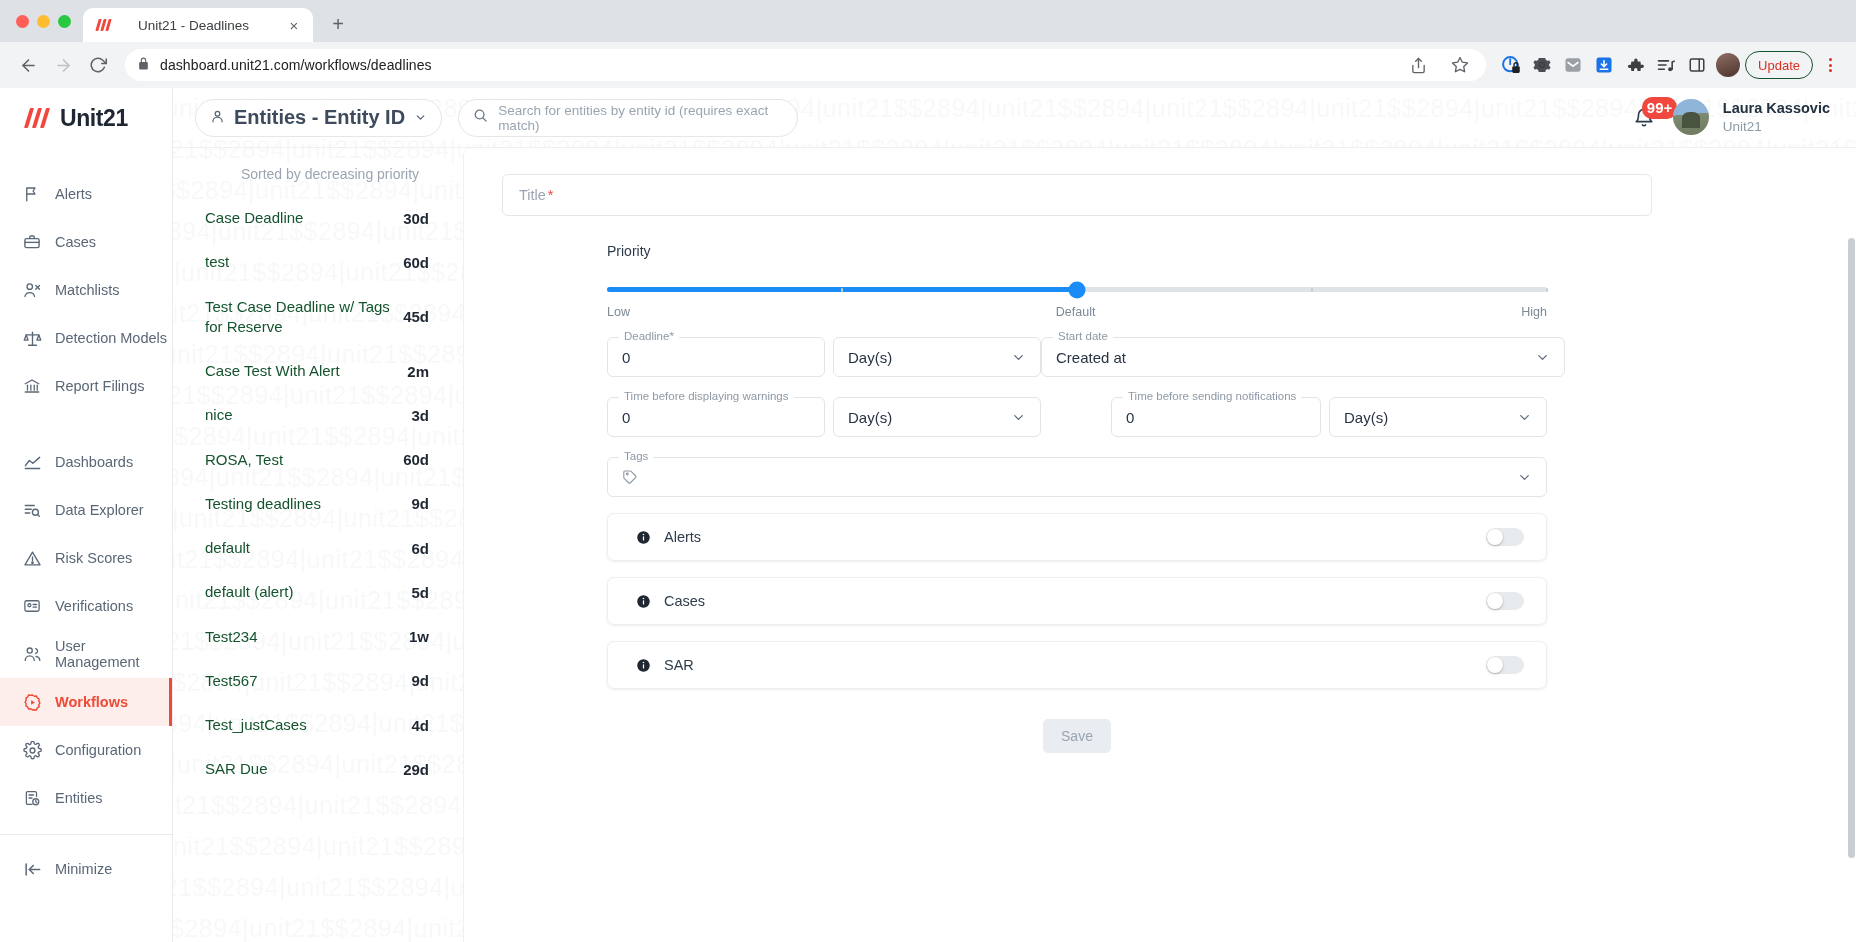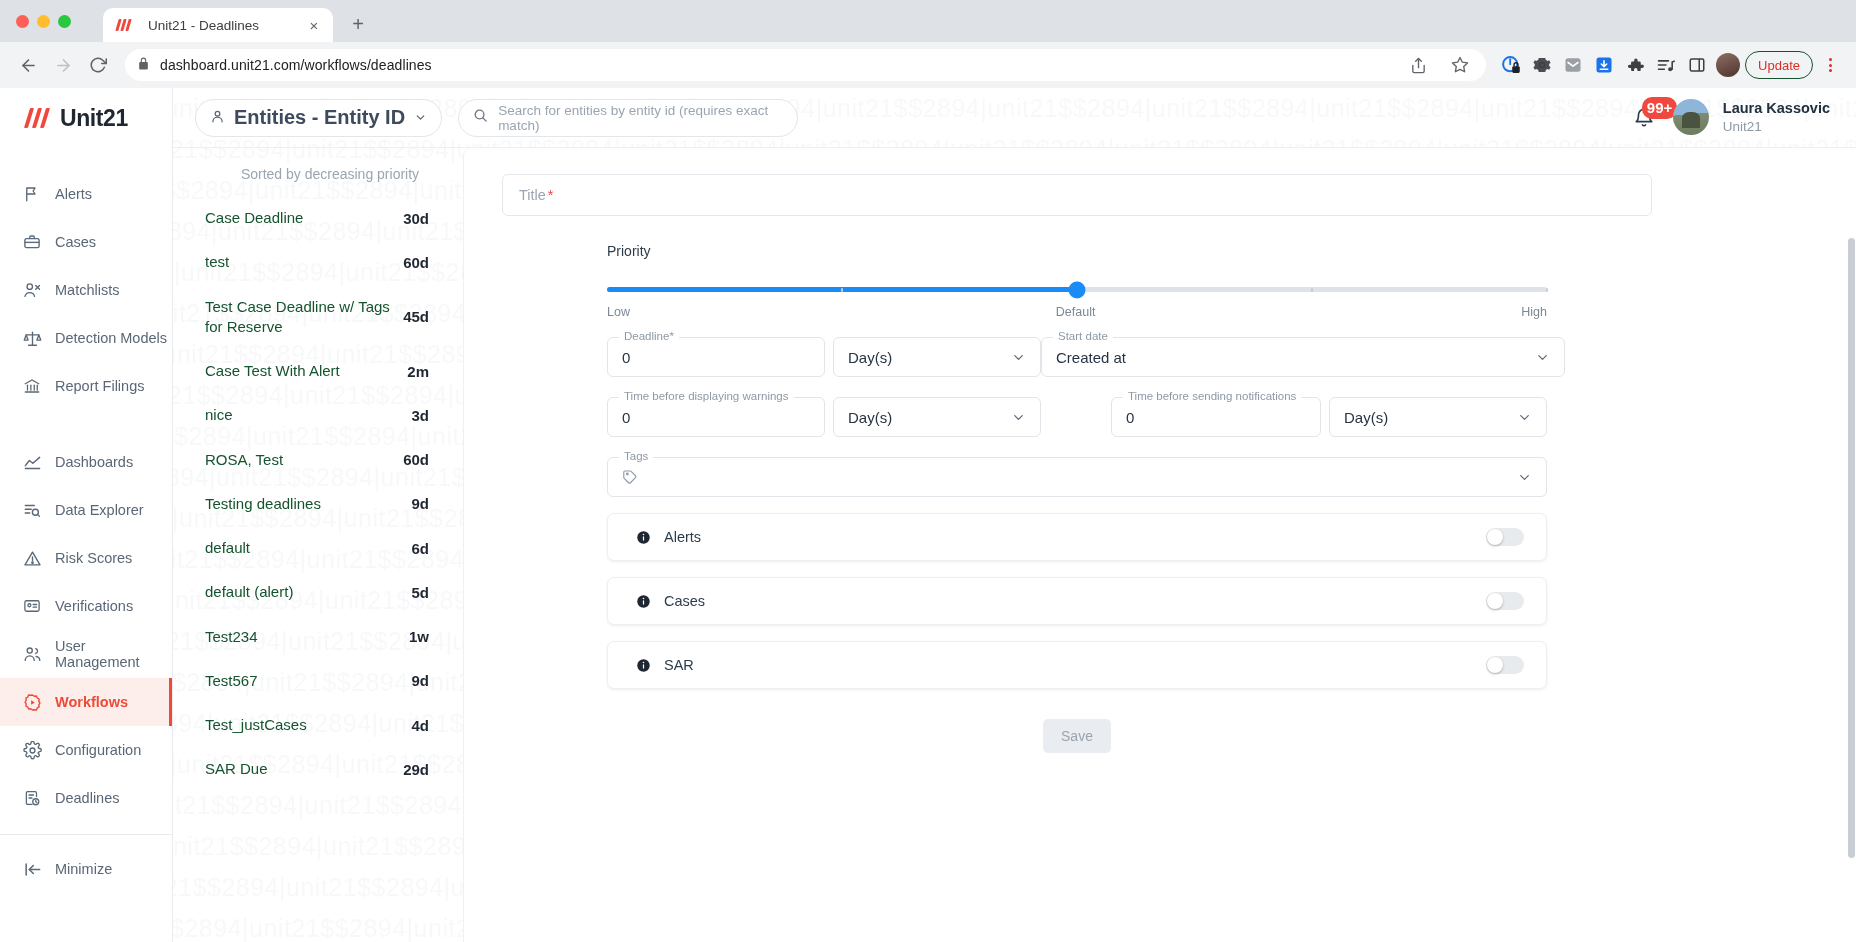--- a/index.html
+++ b/index.html
@@ -14,22 +14,22 @@
   .browser-chrome { width: 100%; background: #dee1e6; }
   .tabstrip { height: 42px; display: flex; align-items: flex-end; padding-left: 12px; position: relative; }
   .traffic { display: flex; gap: 8px; align-items: center; height: 42px; padding: 0 12px 0 4px; }
   .tl { width: 13px; height: 13px; border-radius: 50%; }
   .tl.red { background: #ff5f57; }
   .tl.yellow { background: #febc2e; }
   .tl.green { background: #28c840; }
   .tab {
     height: 34px; min-width: 230px; max-width: 230px;
     background: #ffffff; border-radius: 10px 10px 0 0;
-    display: flex; align-items: center; gap: 16px;
-    padding: 0 10px 0 13px; position: relative; margin-left: 20px;
+    display: flex; align-items: center; gap: 26px;
+    padding: 0 10px 0 13px; position: relative;
   }
   .tab-favicon { width: 16px; height: 14px; flex: 0 0 16px; position: relative; }
   .tab-favicon i {
     position: absolute; top: 1px; width: 2.5px; height: 12px;
     background: #f0483e; transform: skewX(-16deg); border-radius: 1px;
   }
   .tab-favicon i:nth-child(1) { left: 1px; }
   .tab-favicon i:nth-child(2) { left: 6px; }
   .tab-favicon i:nth-child(3) { left: 11px; }
   .tab-title {
@@ -574,21 +574,21 @@
       <div class="nav-item">
         <span class="nav-icon">
           <svg width="18" height="18" viewBox="0 0 24 24" fill="none" stroke="currentColor" stroke-width="1.7" stroke-linecap="round" stroke-linejoin="round">
               <path d="M18 10V5.2A1.7 1.7 0 0 0 16.3 3.5H6.2A1.7 1.7 0 0 0 4.5 5.2v13.6a1.7 1.7 0 0 0 1.7 1.7H12"></path>
               <line x1="8" y1="8" x2="14" y2="8"></line>
               <line x1="8" y1="12" x2="12" y2="12"></line>
               <circle cx="17" cy="17" r="4"></circle>
               <path d="M17 15.2V17l1.3 1"></path>
             </svg>
         </span>
-        <span>Deadlines</span>
+        <span>Entities</span>
       </div>
 
       <div class="nav-divider"></div>
 
       <div class="minimize-row">
         <span class="nav-icon">
           <svg width="19" height="19" viewBox="0 0 24 24" fill="none" stroke="currentColor" stroke-width="1.9" stroke-linecap="round" stroke-linejoin="round">
               <line x1="4" y1="5" x2="4" y2="19"></line>
               <line x1="21" y1="12" x2="8" y2="12"></line>
               <polyline points="13 7 8 12 13 17"></polyline>

